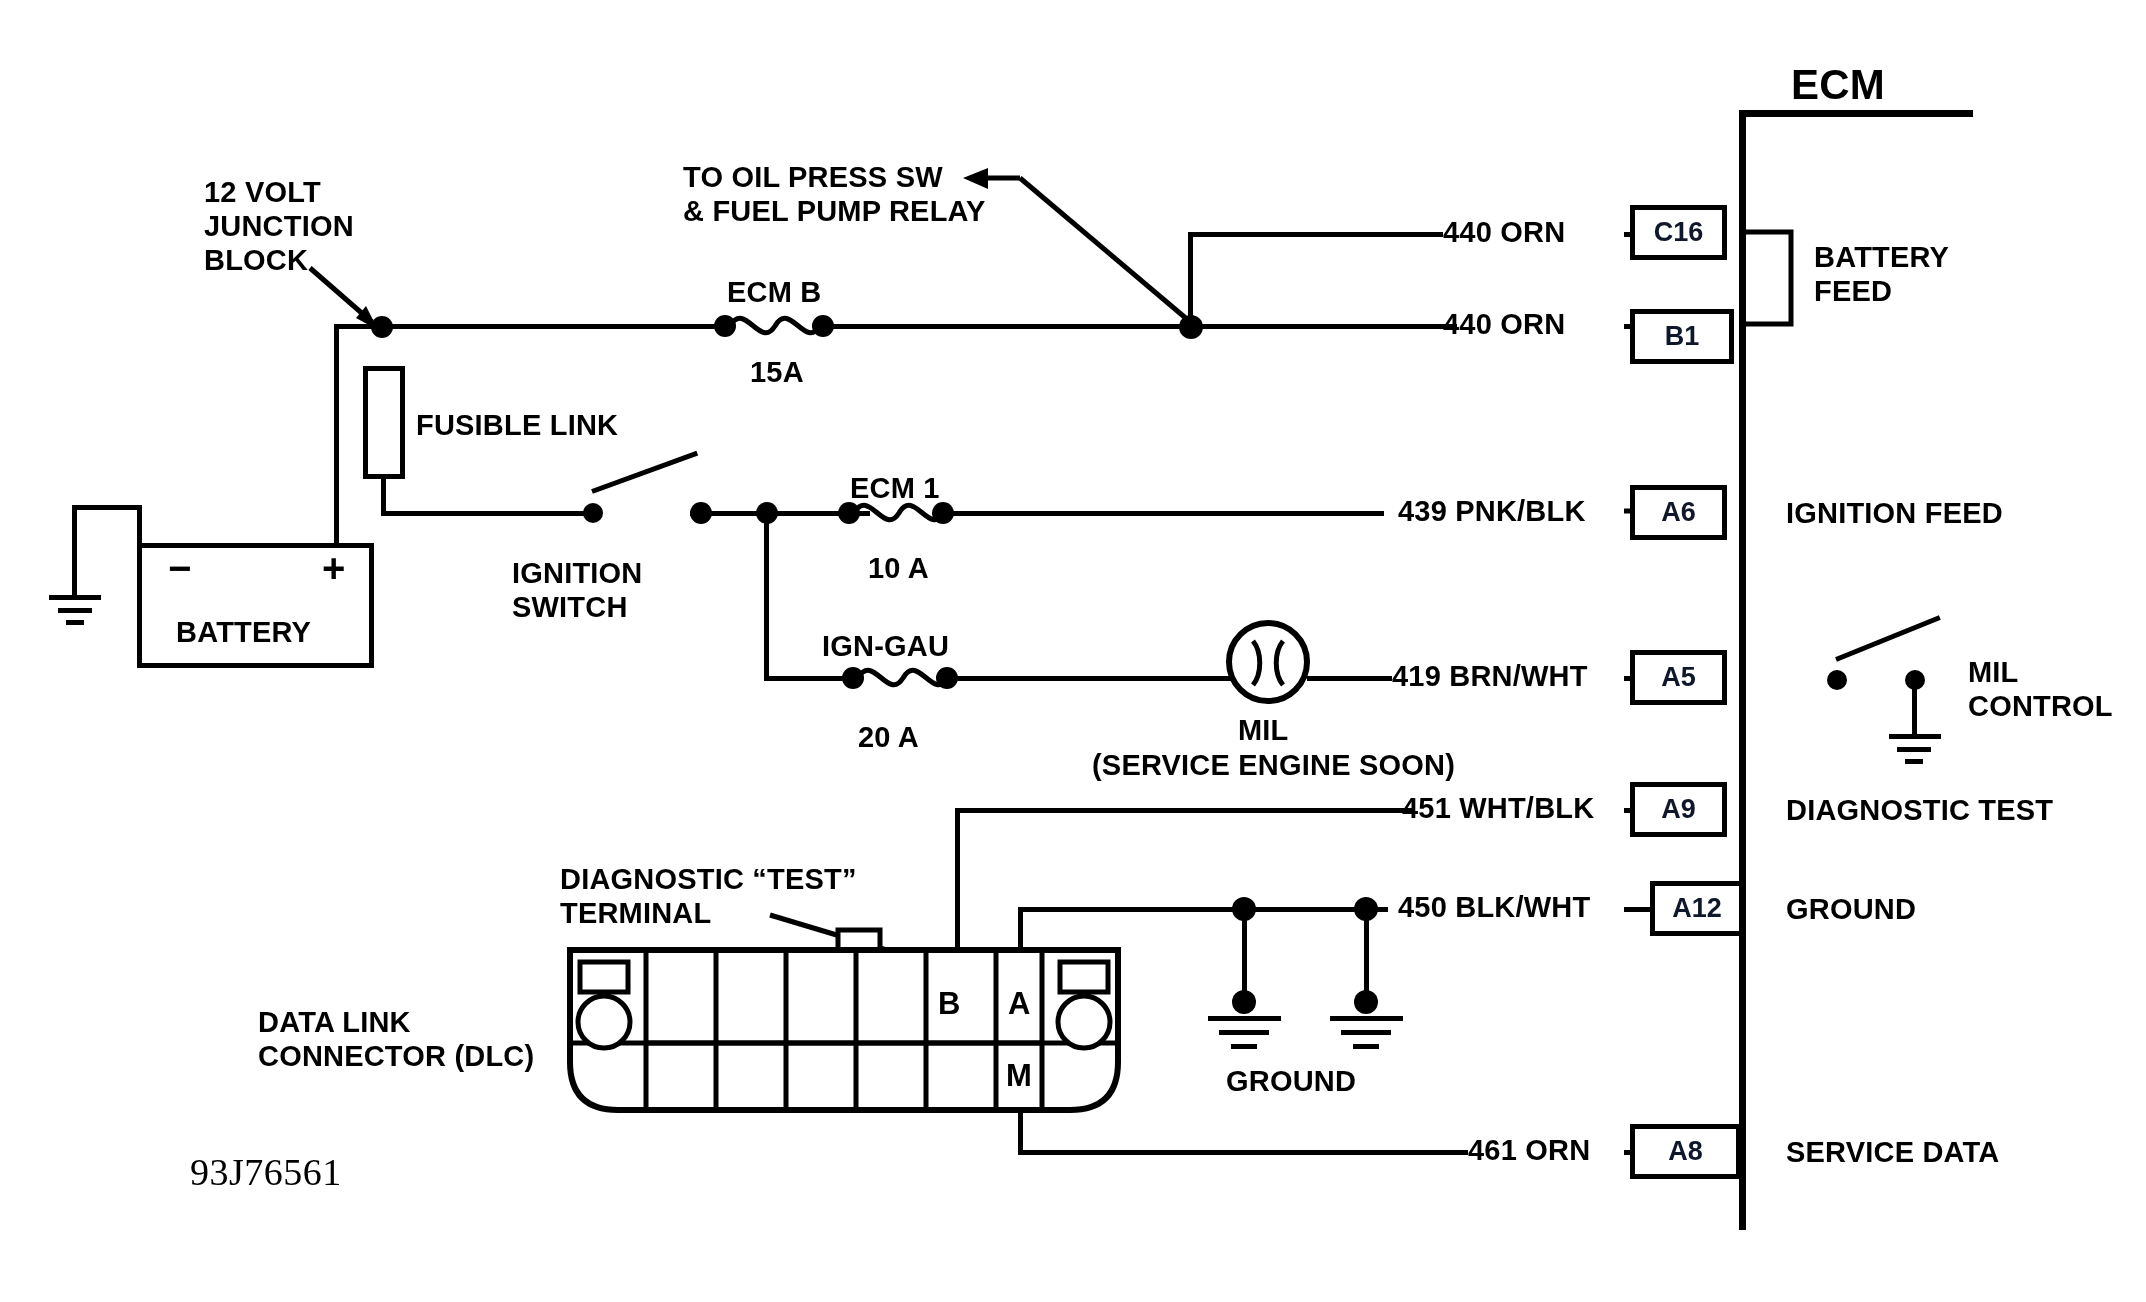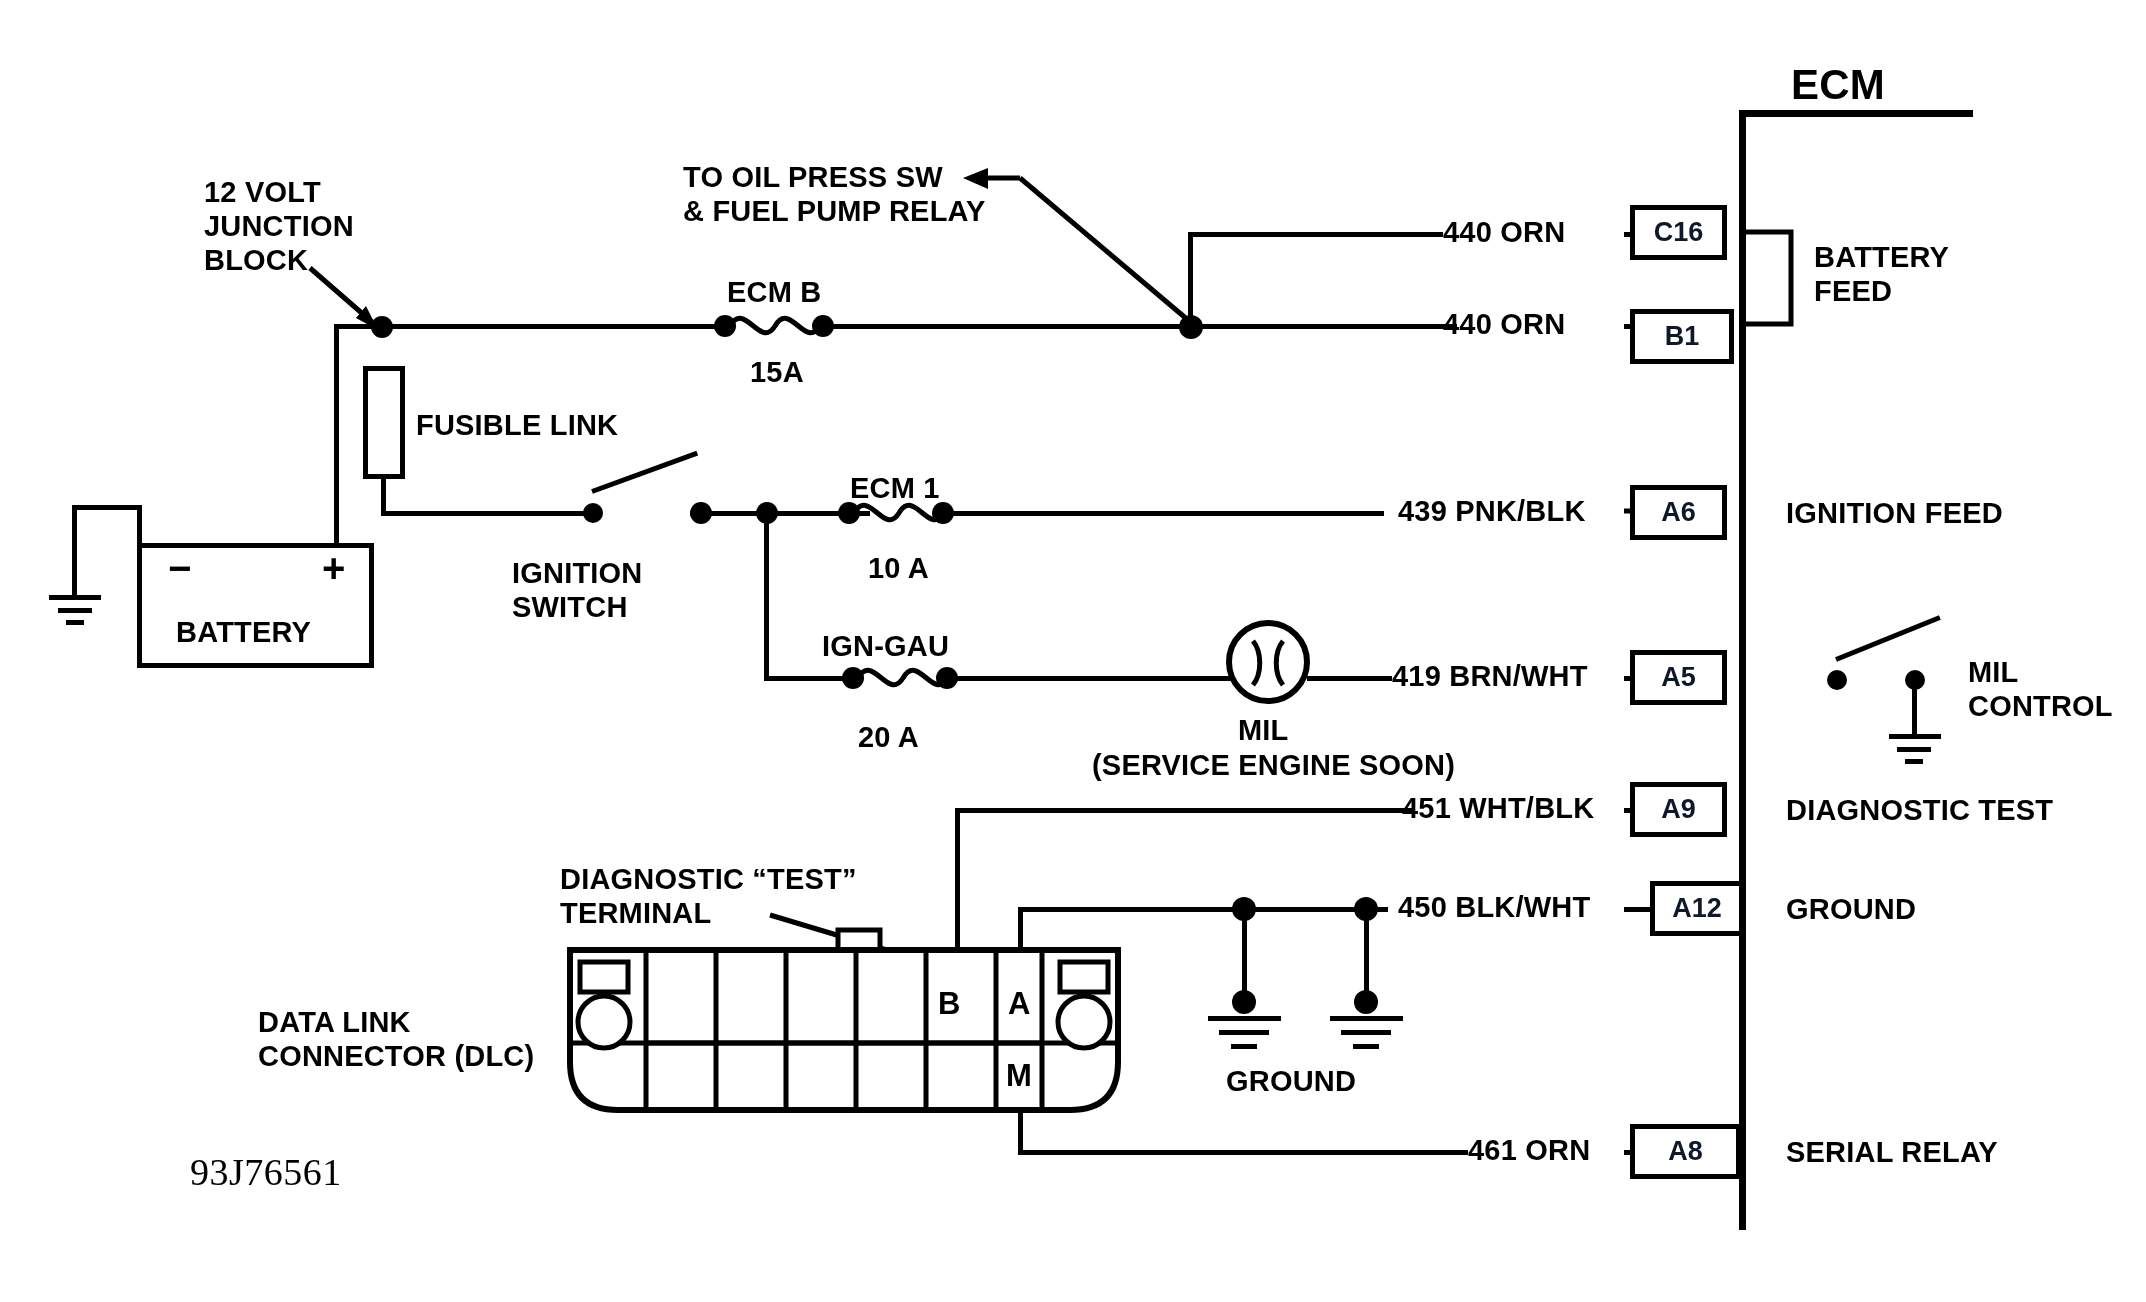--- a/index.html
+++ b/index.html
@@ -247,21 +247,21 @@
   <div class="ln hl" style="left:1330px; top:1016px; width:73px;"></div>
   <div class="ln hl" style="left:1341px; top:1030px; width:50px;"></div>
   <div class="ln hl" style="left:1353px; top:1044px; width:26px;"></div>
   <div class="lbl" style="left:1226px; top:1064px; font-size:29px;">GROUND</div>
 
   <div class="lbl" style="left:1468px; top:1133px; font-size:29px;">461 ORN</div>
   <div class="ln hl" style="left:1624px; top:1150px; width:33px;"></div>
   <div class="pin" style="left:1630px; top:1124px; width:111px; height:55px;">
     <span>A8</span>
   </div>
-  <div class="lbl" style="left:1786px; top:1135px; font-size:29px;">SERIAL RELAY</div>
+  <div class="lbl" style="left:1786px; top:1135px; font-size:29px;">SERVICE DATA</div>
 
   <div class="ln hl" style="left:1018px; top:1150px; width:450px;"></div>
   <div class="ln vl" style="left:1018px; top:1094px; height:60px;"></div>
 
   <div class="lbl" style="left:258px; top:1005px; font-size:29px;">DATA LINK
 CONNECTOR (DLC)</div>
 
   <div class="lbl" style="left:560px; top:862px; font-size:29px;">DIAGNOSTIC “TEST”
 TERMINAL</div>
   <svg class="svgwrap">

